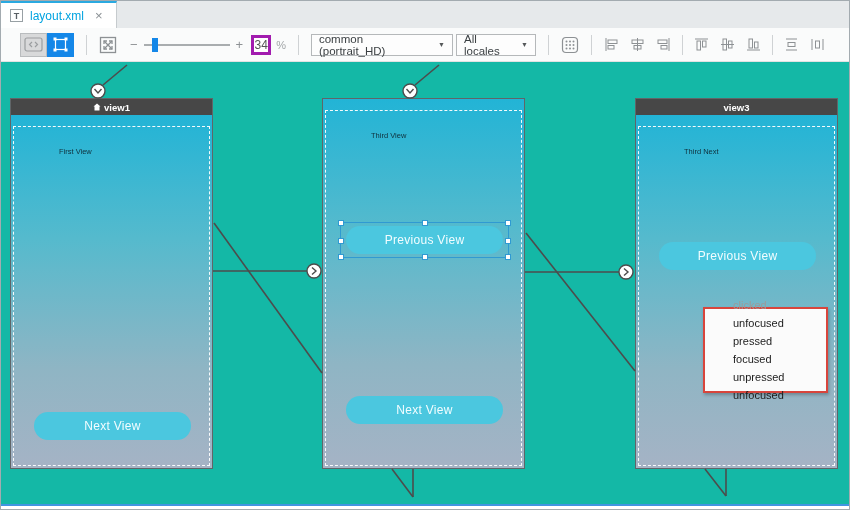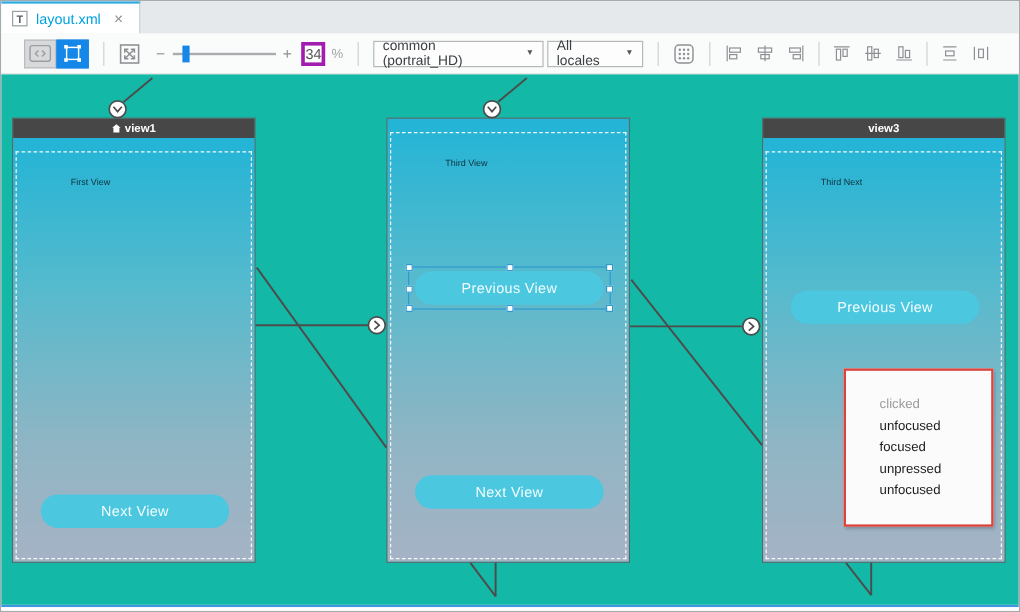--- a/index.html
+++ b/index.html
@@ -58,21 +58,21 @@
               display:flex; align-items:center; justify-content:center; }
   .btn-prev { top:127px; }
   .btn-next { top:297px; }
 
   
   .sel-rect { position:absolute; left:17px; top:123px; width:169px; height:36px;
               border:1px solid #2f9ad2; pointer-events:none; }
   .handle { position:absolute; width:6px; height:6px; background:#fff; border:1px solid #2f9ad2; }
 
   
-  .popup { position:absolute; left:702px; top:245px; width:125px; height:132px;
+  .popup { position:absolute; left:702px; top:245px; width:125px; height:86px;
            background:#fbfbfb; border:2px solid #d8453c; box-shadow:1px 2px 3px rgba(0,0,0,.25);
            display:flex; flex-direction:column; justify-content:center; }
   .popup-item { height:18px; line-height:18px; padding-left:28px; font-size:11px; color:#1c1c1c; }
   .popup-item.muted { color:#9b9b9b; }
 
   .connector-layer { position:absolute; left:0; top:0; pointer-events:none; }
 </style>
 </head>
 <body>
 
@@ -289,20 +289,21 @@
       </g>
       <g>
         <circle cx="625" cy="210" r="7" fill="#fff" stroke="#4c4c4c" stroke-width="1.4"></circle>
         <polyline points="623,206.5 627,210 623,213.5" fill="none" stroke="#4c4c4c" stroke-width="1.4"></polyline>
       </g>
     </svg>
 
     <div class="popup">
       <div class="popup-item muted">clicked</div>
       <div class="popup-item">unfocused</div>
+      <div class="popup-item">pressed</div>
       <div class="popup-item">focused</div>
       <div class="popup-item">unpressed</div>
       <div class="popup-item">unfocused</div>
     </div>
 
   </div>
 
   <div class="bottom-accent"></div>
   <div class="bottom-filler"></div>
 

